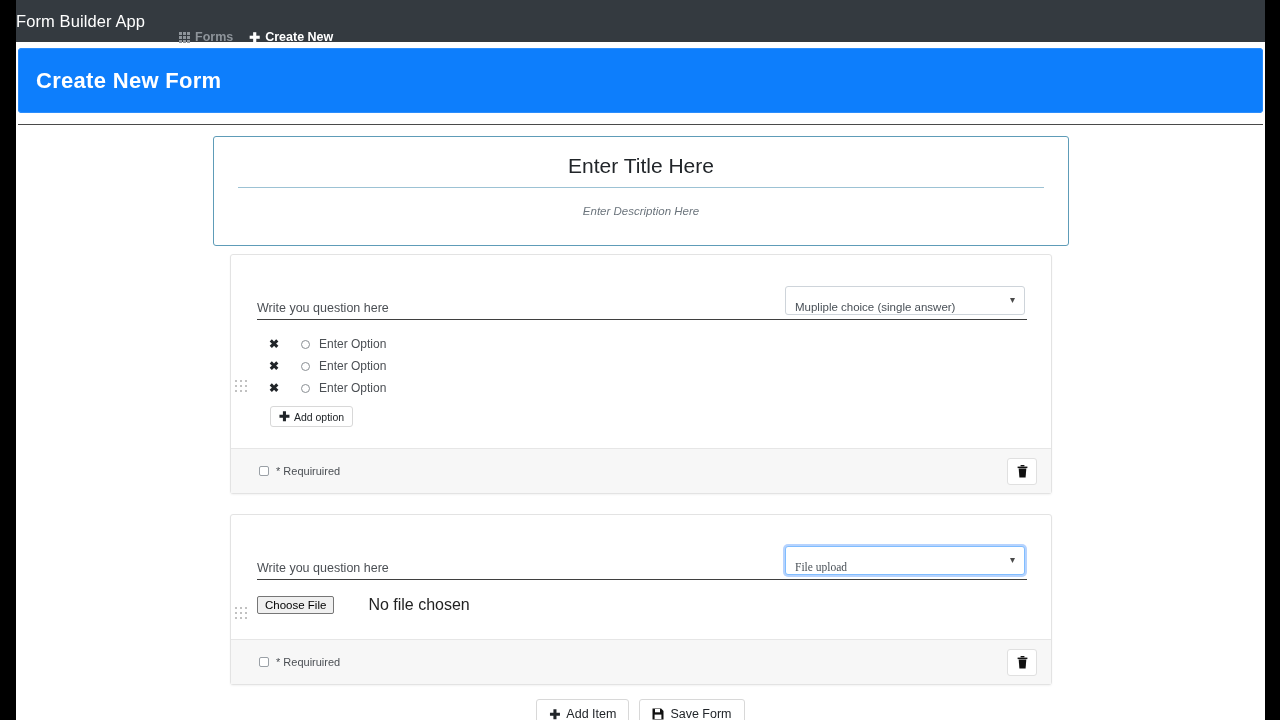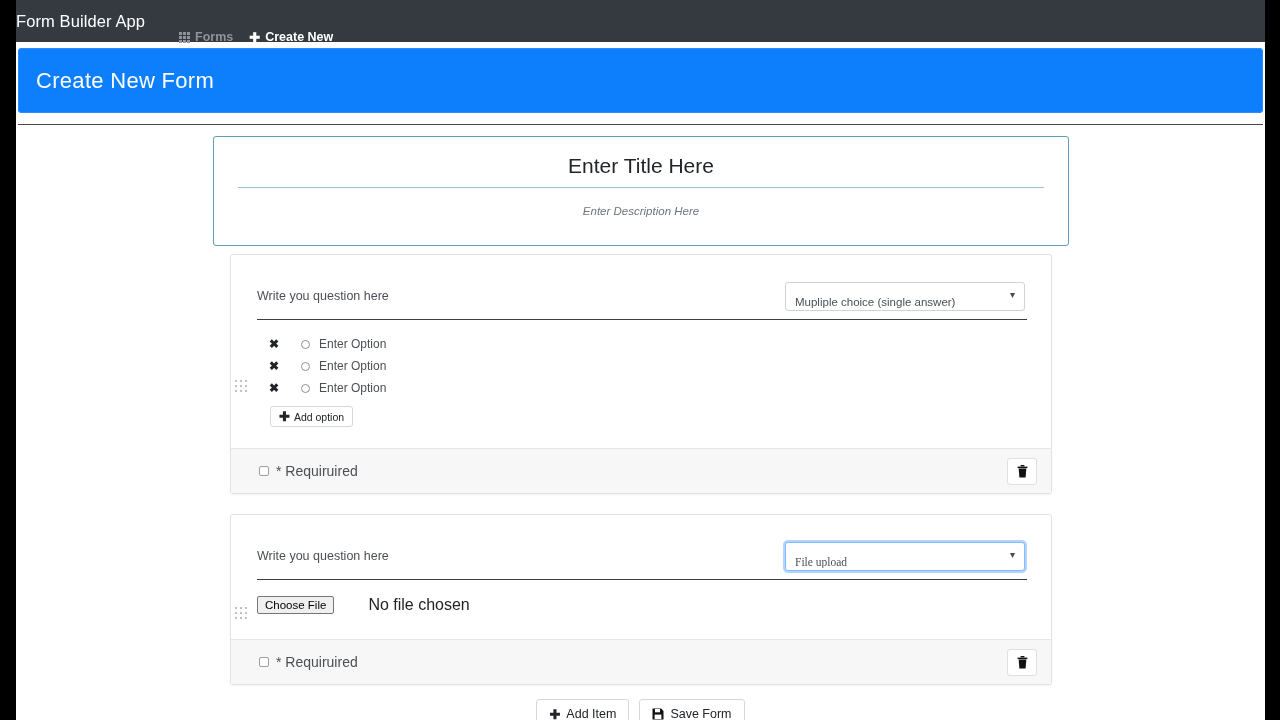--- a/index.html
+++ b/index.html
@@ -71,21 +71,21 @@
     width: 1245px; height: 65px;
     background: #0d7efc;
     border-radius: 4px;
     display: flex; align-items: center;
     padding-left: 18px;
     box-shadow: 0 0 0 1px #2b8dfd inset;
   }
   .banner-title {
     color: #ffffff;
     font-size: 22px;
-    font-weight: normal;
+    font-weight: bold;
     letter-spacing: .3px;
   }
   .banner-rule {
     position: absolute;
     left: 2px; top: 124px;
     width: 1245px;
     height: 1px;
     background: #4a4a4a;
   }
 
@@ -131,21 +131,21 @@
     border-radius: 3px;
     box-shadow: 0 1px 2px rgba(0,0,0,.05);
   }
   #card1 { top: 254px; height: 240px; }
   #card2 { top: 514px; height: 171px; }
 
   .q-body { position: relative; padding: 22px 26px 0 26px; }
 
   .q-row {
     display: flex;
-    align-items: center;
+    align-items: flex-end;
     justify-content: space-between;
     height: 38px;
   }
   .q-text {
     font-size: 12.5px;
     color: #4b4f54;
   }
   .q-select {
     width: 240px;
     height: 29px;
@@ -272,21 +272,21 @@
     padding: 0 14px 0 28px;
   }
   .req-wrap { display: flex; align-items: center; gap: 7px; }
   .req-box {
     width: 10px; height: 10px;
     border: 1px solid #9aa0a6;
     border-radius: 2px;
     background: #fff;
     cursor: pointer;
   }
-  .req-label { font-size: 14px; color: #4b4f54; }
+  .req-label { font-size: 11px; color: #4b4f54; }
   .trash-btn {
     width: 30px; height: 27px;
     background: #ffffff;
     border: 1px solid #e0e0e0;
     border-radius: 3px;
     display: flex; align-items: center; justify-content: center;
     cursor: pointer;
   }
   .trash-ico { display:block; }
 

